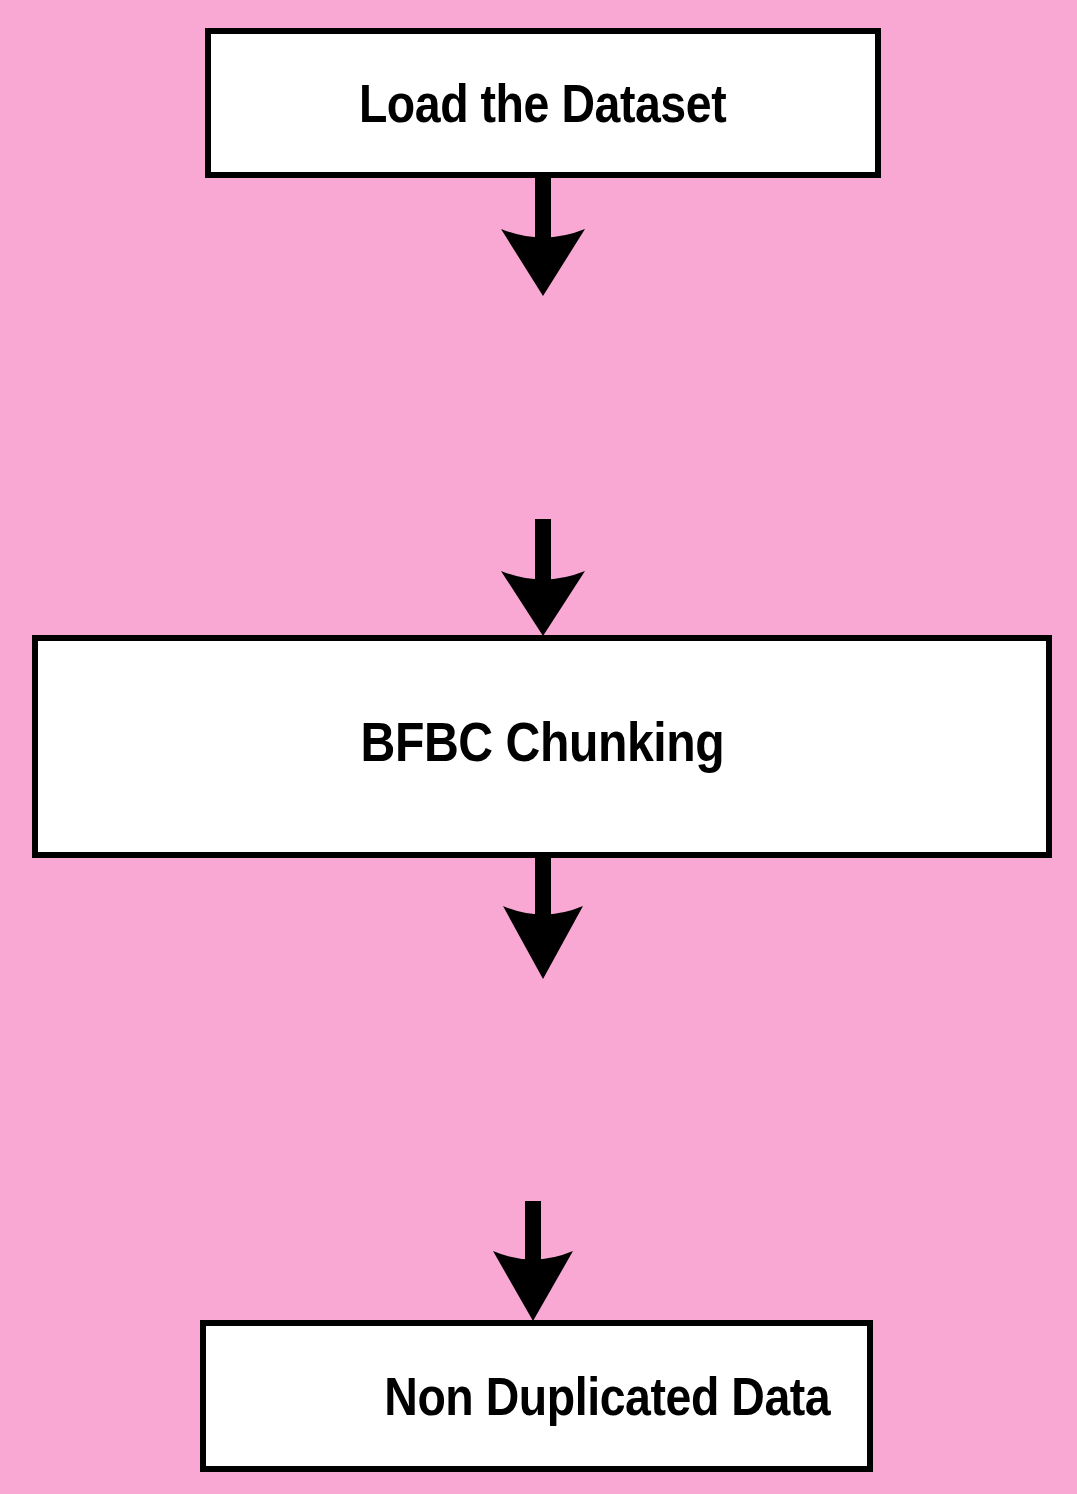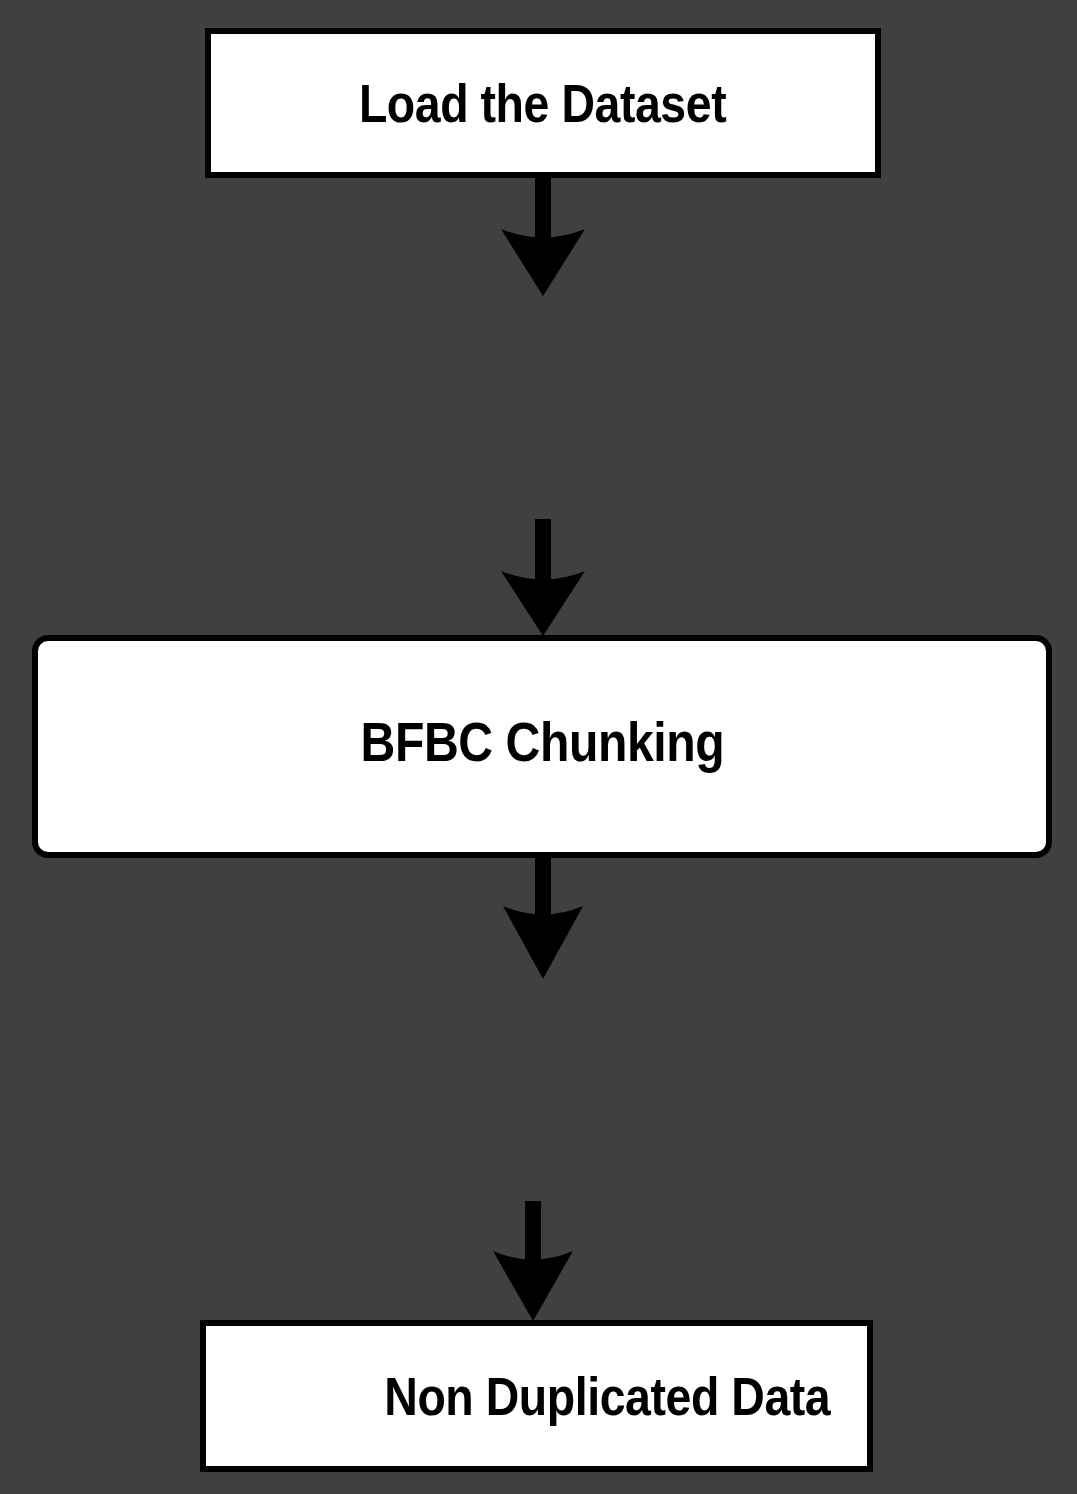--- a/index.html
+++ b/index.html
@@ -7,21 +7,21 @@
     padding: 0;
     background: #ffffff;
   }
   body {
     font-family: "Liberation Sans", sans-serif;
   }
   #flow-canvas {
     position: relative;
     width: 1077px;
     height: 1494px;
-    background: #404040;
+    background: #f9a8d4;
     overflow: hidden;
   }
   .node {
     position: absolute;
     box-sizing: border-box;
     background: #ffffff;
     border: 6px solid #000000;
     display: flex;
     align-items: center;
     justify-content: center;
@@ -33,21 +33,21 @@
     text-align: center;
     line-height: 1.05;
     letter-spacing: -0.5px;
     white-space: nowrap;
     transform: scaleX(0.86);
     transform-origin: center center;
   }
   
   #node-load        { left: 205px; top: 28px;   width: 676px;  height: 150px; }
   #node-divisors    { left: 32px;  top: 296px;  width: 1020px; height: 225px; }
-  #node-chunking    { left: 32px;  top: 635px;  width: 1020px; height: 223px; border-radius: 16px; }
+  #node-chunking    { left: 32px;  top: 635px;  width: 1020px; height: 223px; }
   #node-hashing     { left: 32px;  top: 978px;  width: 1020px; height: 225px; }
   #node-nondup      { left: 200px; top: 1320px; width: 673px;  height: 152px; justify-content: flex-end; }
 
   #node-load .node-label     { font-size: 54px; }
   #node-divisors .node-label { font-size: 56px; position: relative; top: -6px; }
   #node-chunking .node-label { font-size: 56px; position: relative; top: -4px; }
   #node-hashing .node-label  { font-size: 56px; position: relative; top: -2px; }
   #node-nondup .node-label   { font-size: 54px; }
 
   .connector {

